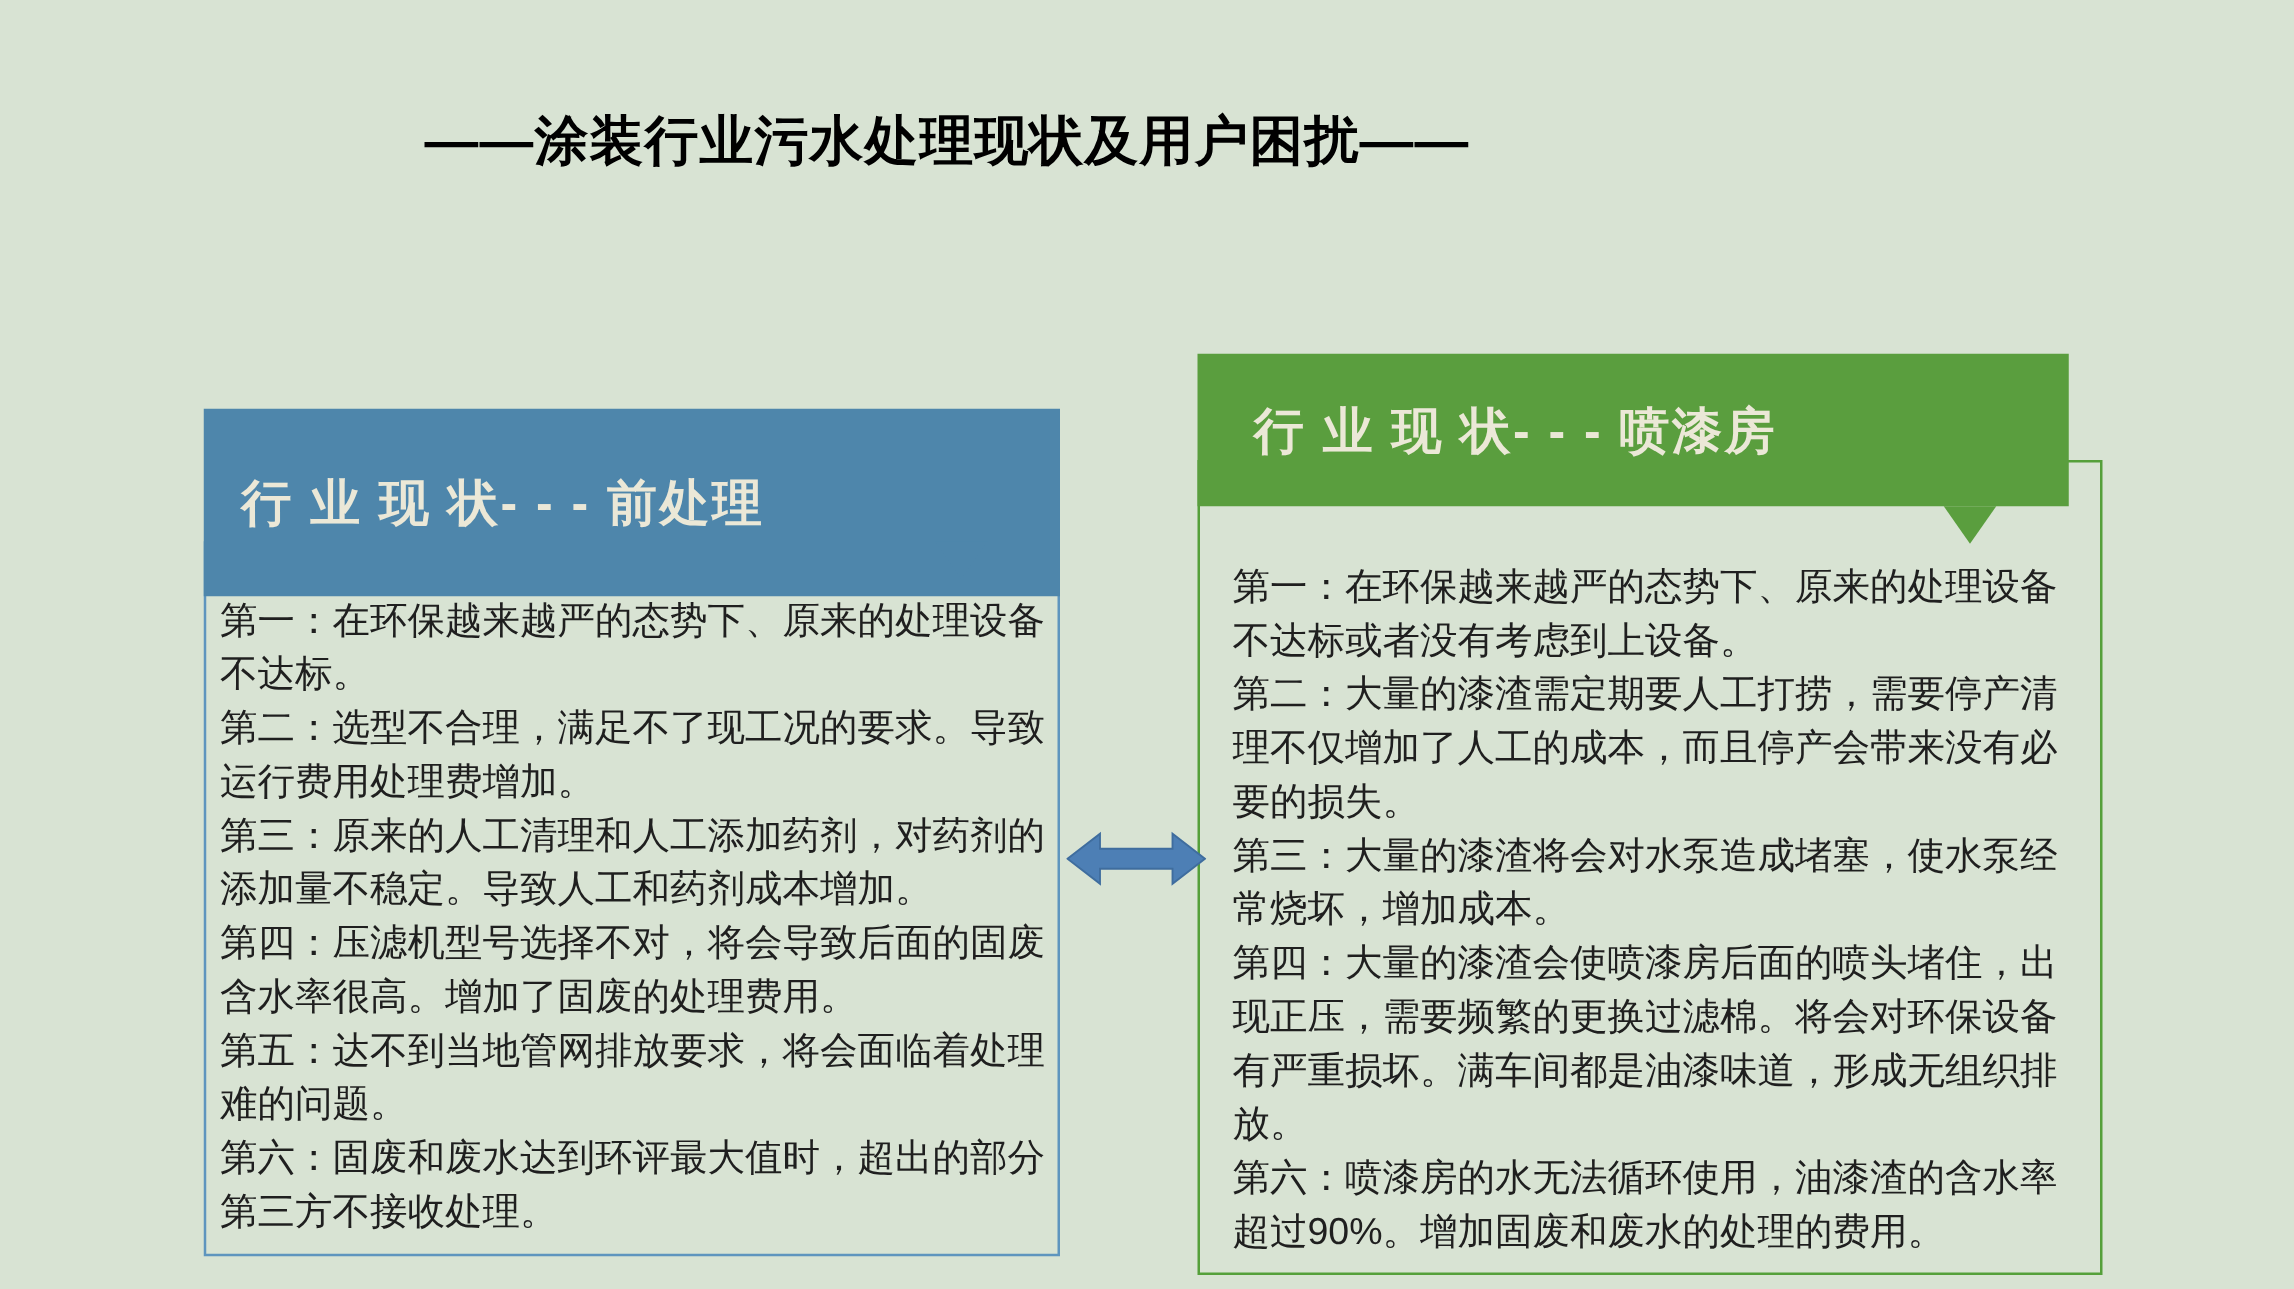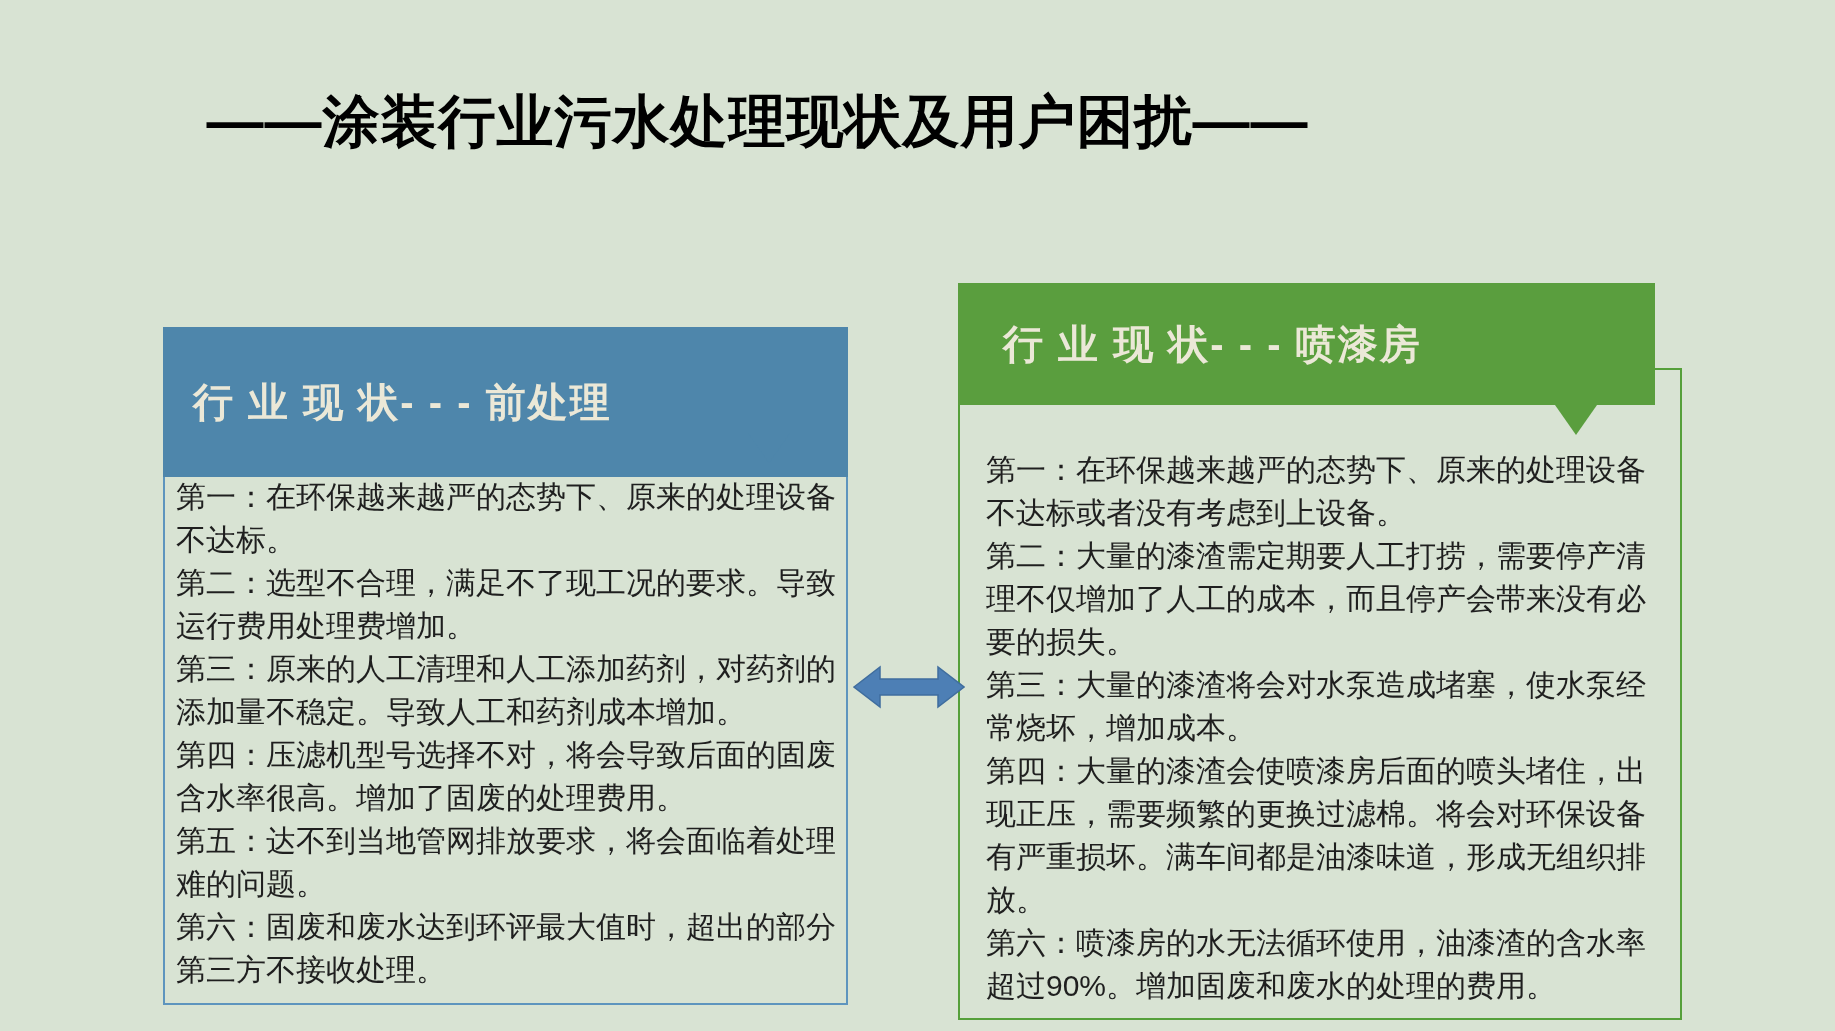--- a/index.html
+++ b/index.html
@@ -7,21 +7,21 @@
     width:1835px; height:1031px;
     background:#d8e3d3;
     font-family:"Liberation Sans", sans-serif;
     position:relative; overflow:hidden;
   }
   .slide { position:absolute; inset:0; }
 
   .title {
     position:absolute; left:0; top:84px; width:1515px;
     text-align:center;
-    font-size:57px; font-weight:bold; color:#000000;
+    font-size:43px; font-weight:bold; color:#000000;
     letter-spacing:1px;
     white-space:nowrap;
   }
 
   .panel-header {
     position:absolute;
     display:flex; align-items:center;
     font-size:40px; font-weight:bold;
     color:#ebe8d7;
     letter-spacing:2px;

